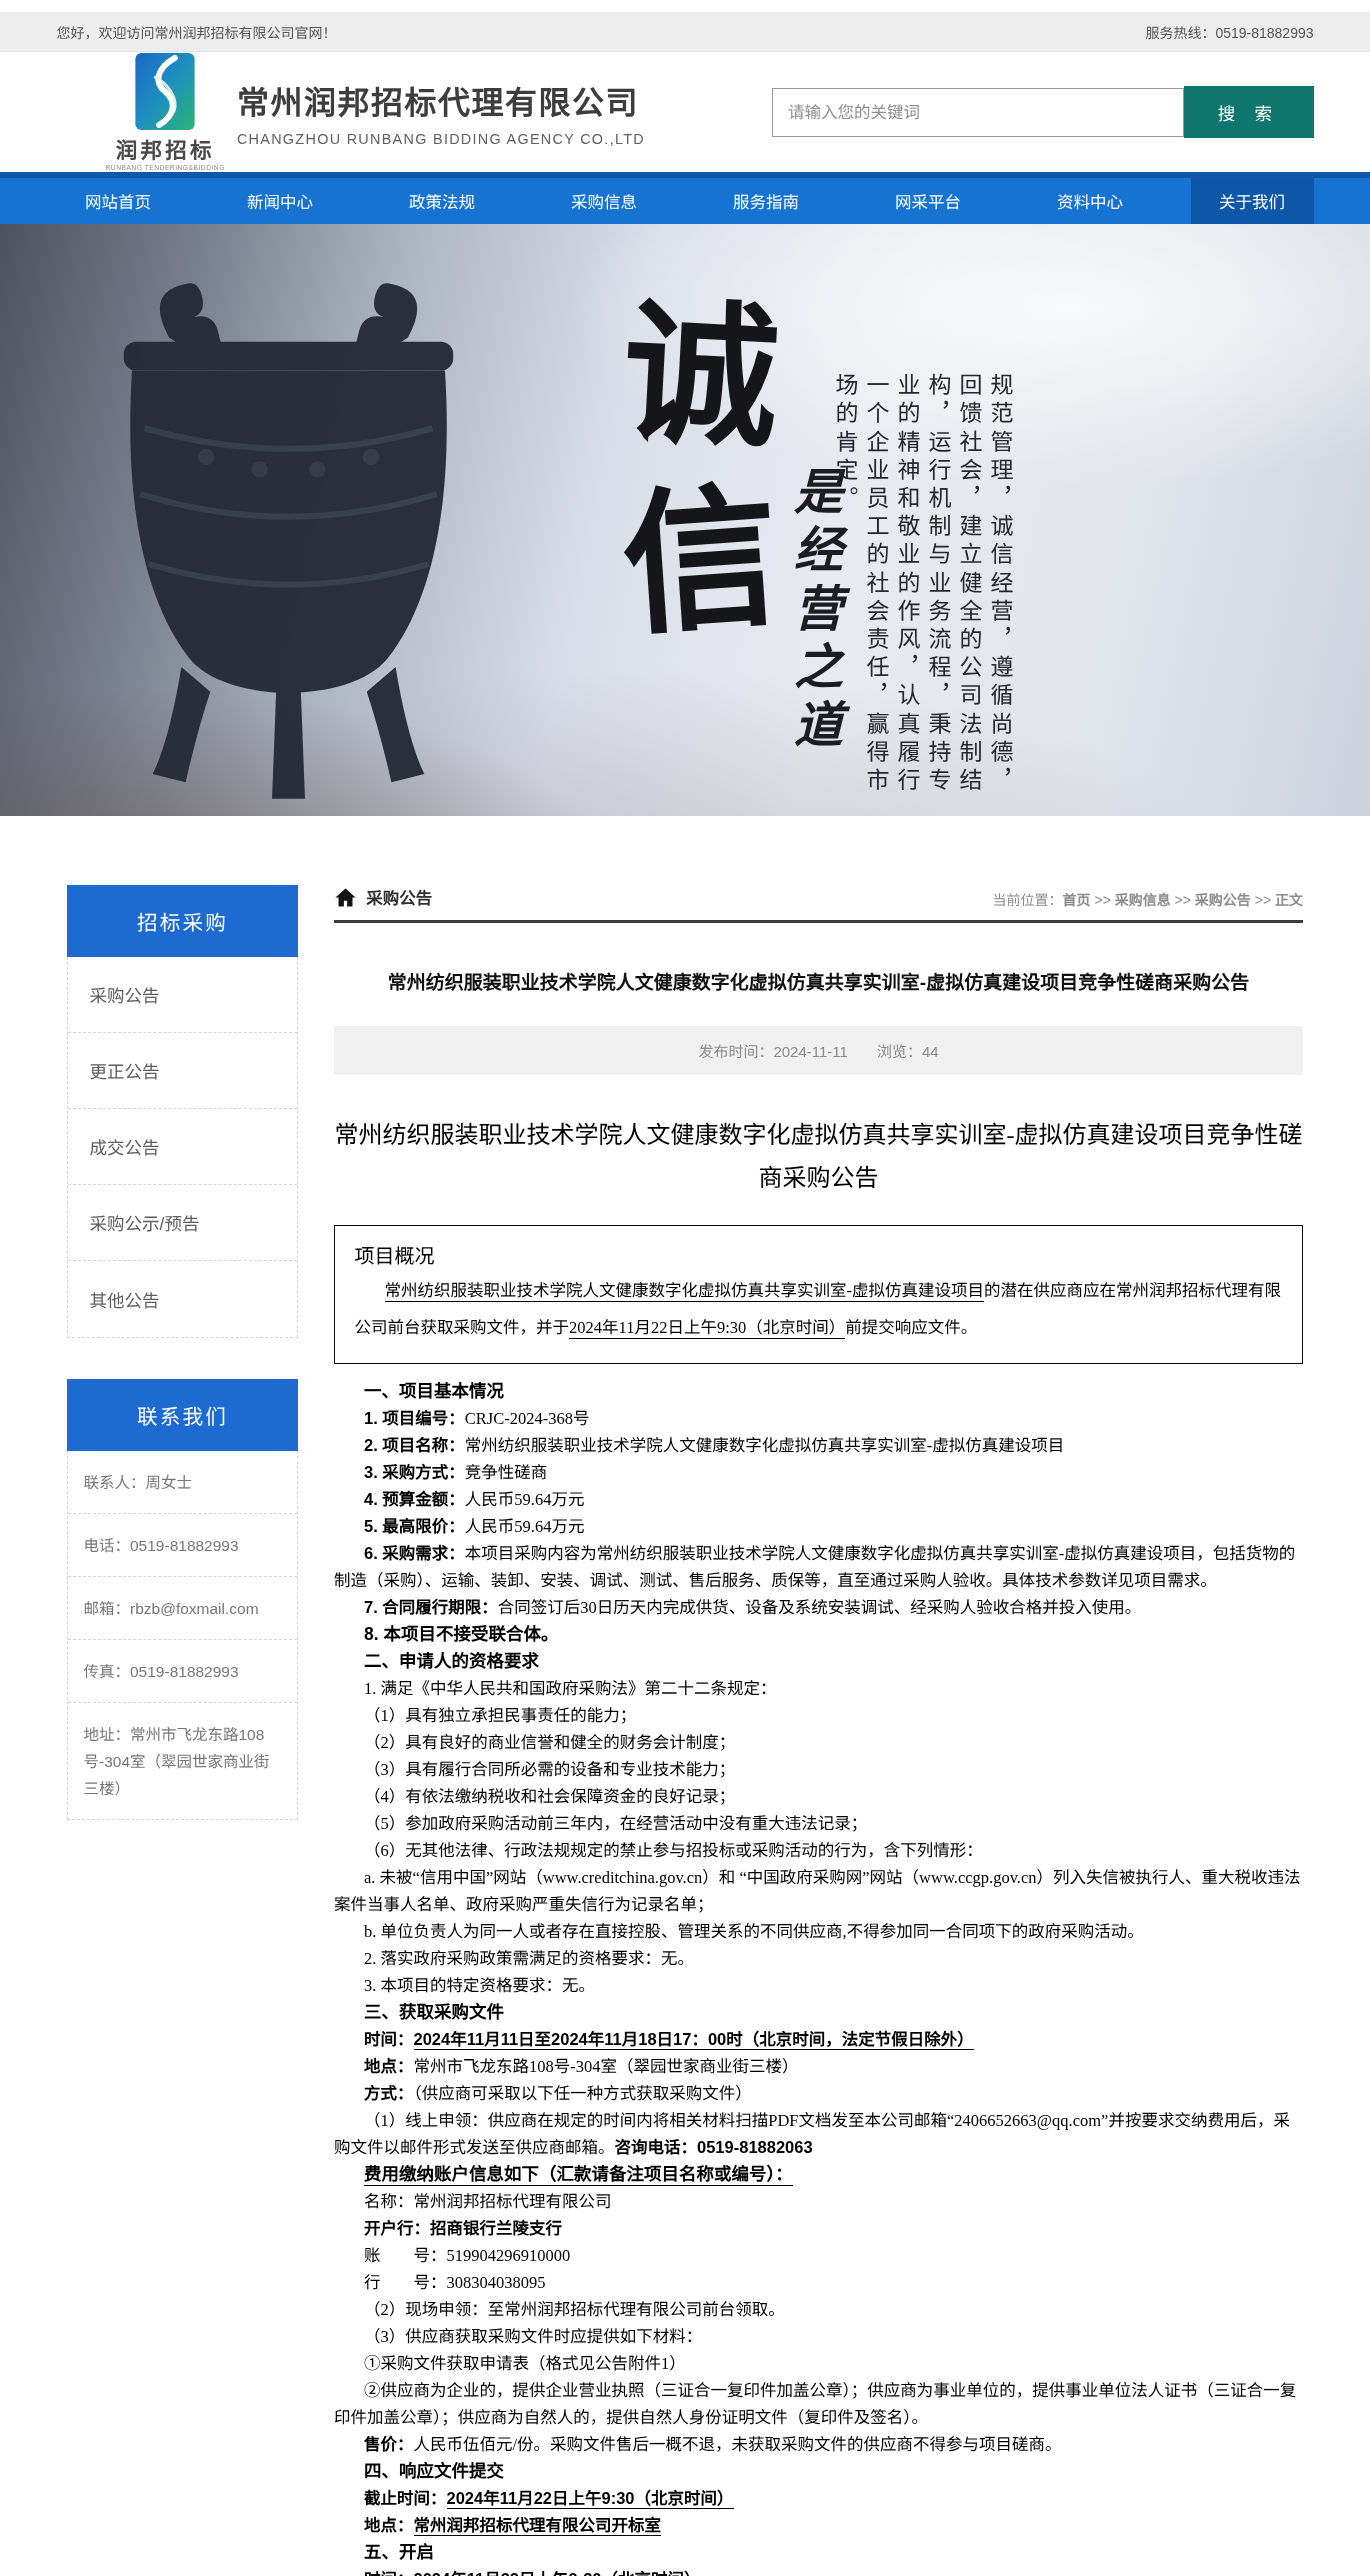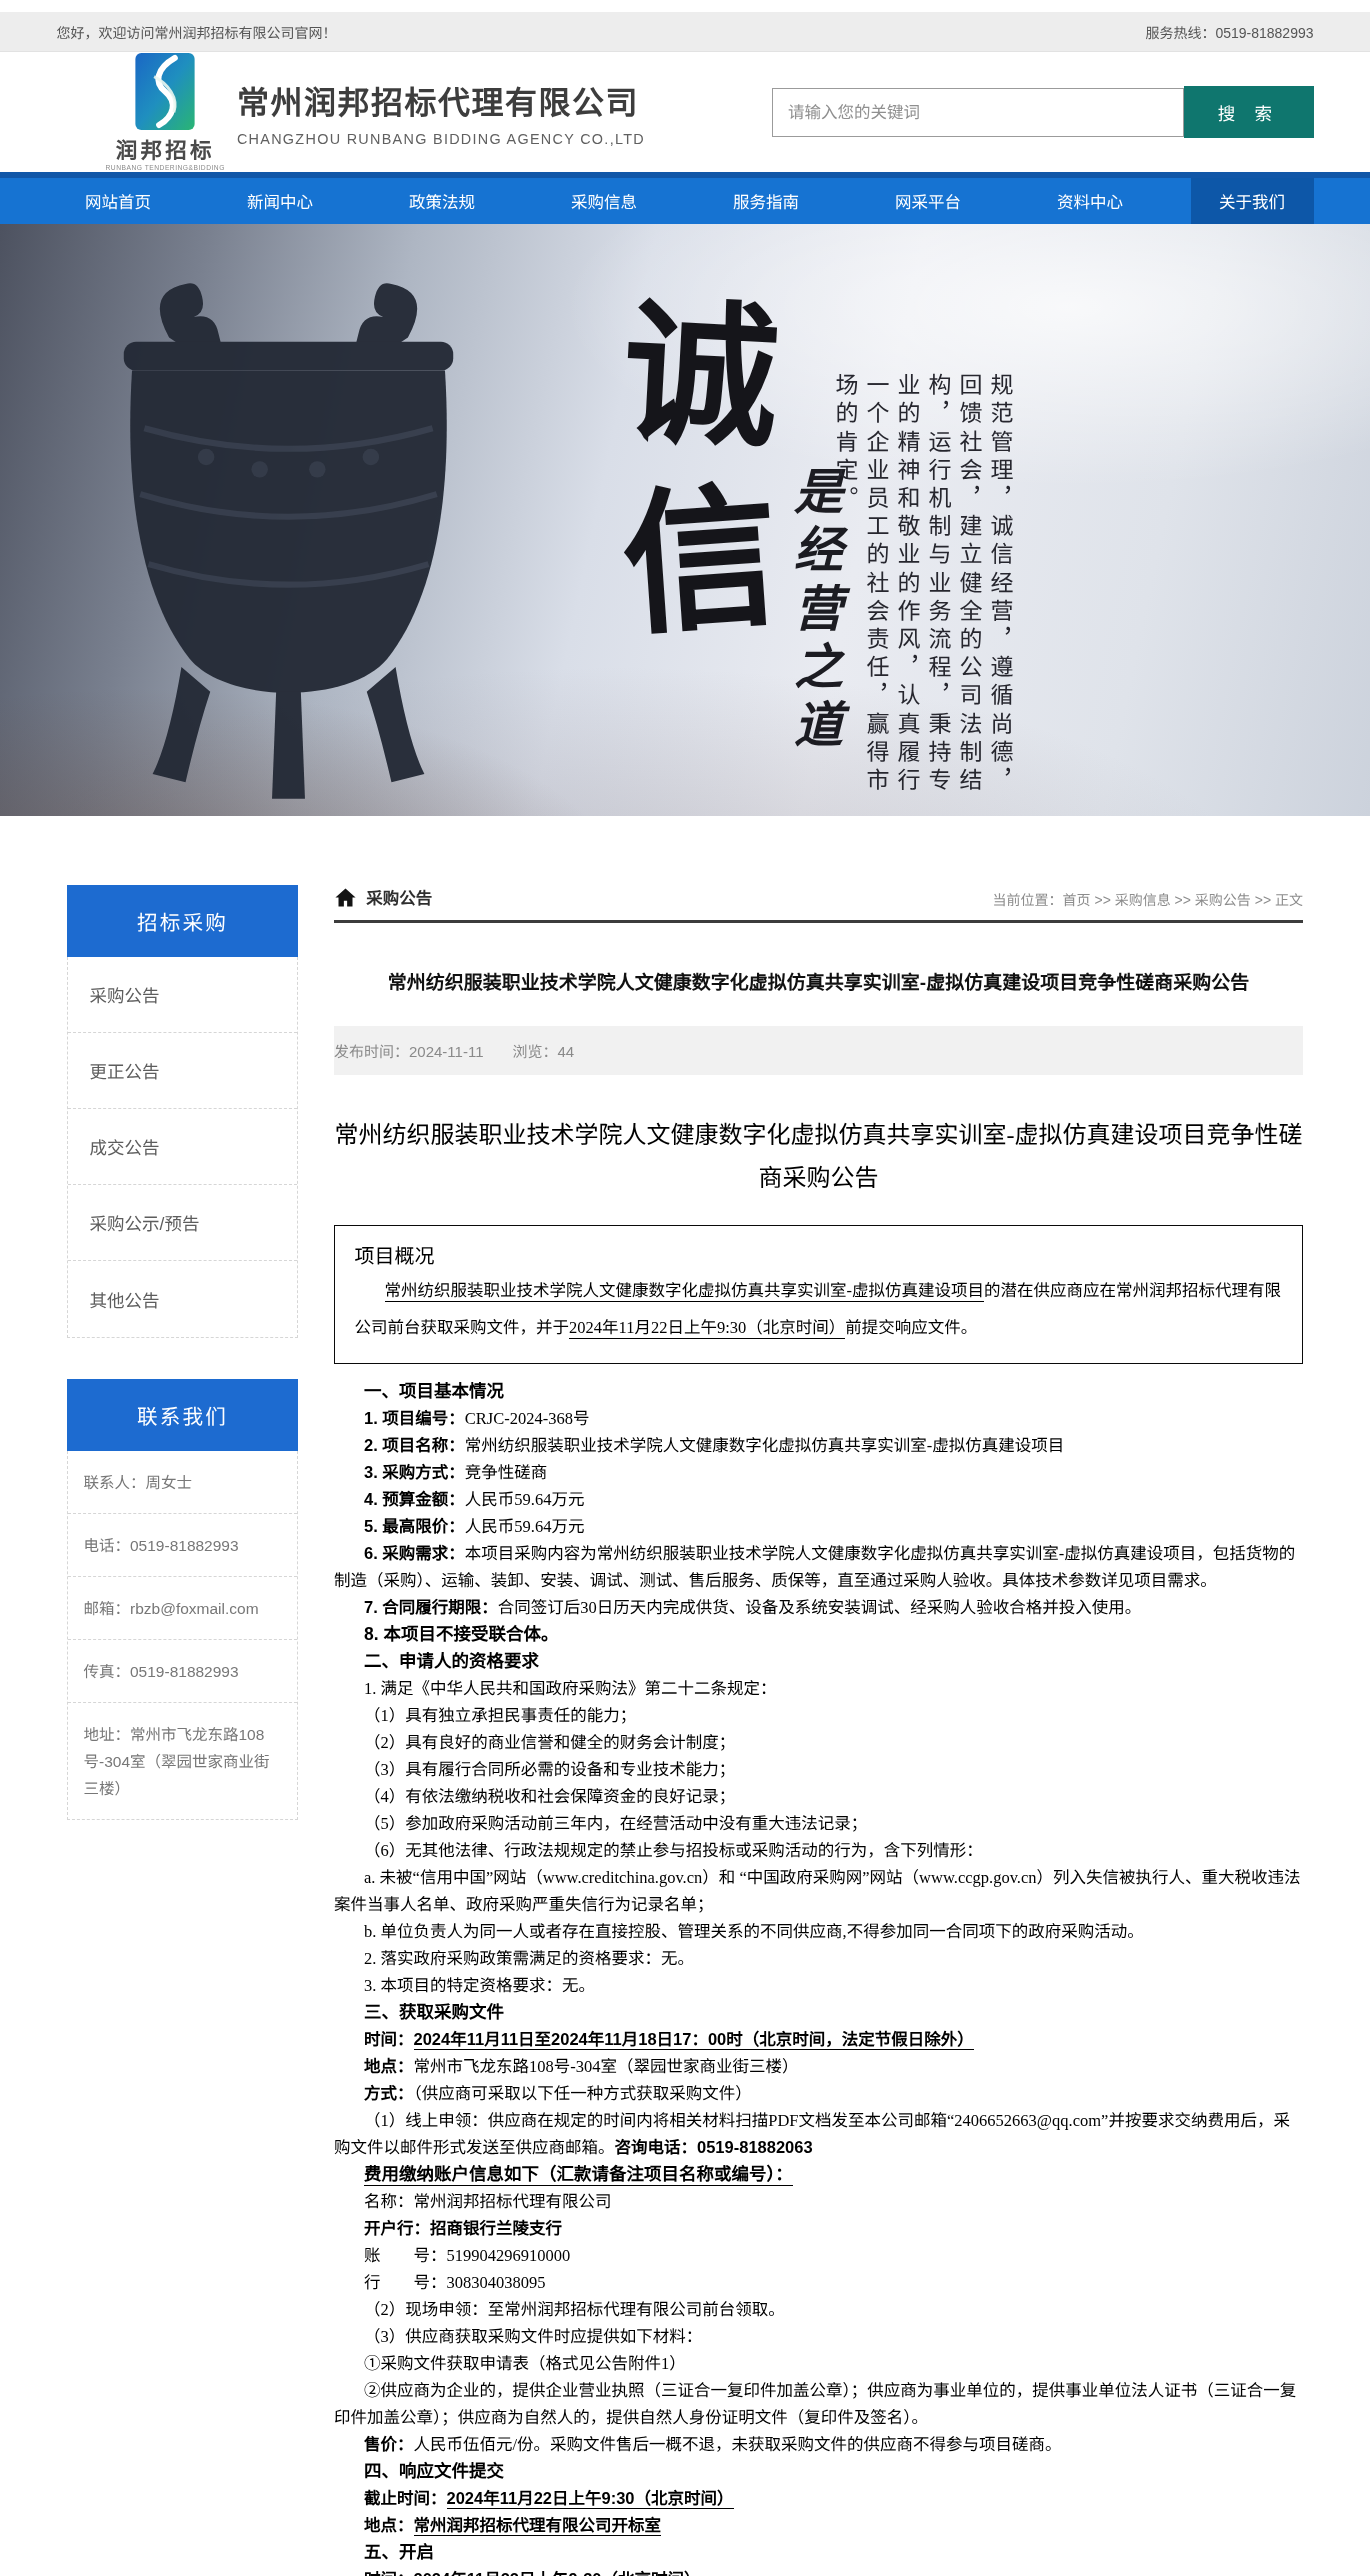--- a/index.html
+++ b/index.html
@@ -70,25 +70,25 @@
   .side-gap { height:41px; }
   .contact-item { padding:17.5px 15.5px; font-size:15.5px; color:#777; line-height:27px; border-bottom:1px dashed #d6d6d6; }
   .contact-item:last-child { border-bottom:none; }
 
   
   .sec-head { display:flex; align-items:flex-end; justify-content:space-between; padding-bottom:11.3px; }
   .sec-head .left { display:flex; align-items:center; }
   .sec-head .home { width:23px; height:23px; margin-right:9.3px; }
   .sec-head .label { font-size:16.5px; color:#2f2f2f; font-weight:600; }
   .crumb { font-size:14px; color:#8c8c8c; }
-  .crumb span[data-name="breadcrumb-link"] { cursor:pointer; }
+  .crumb span[data-name="breadcrumb-link"] { cursor:pointer;font-weight:bold; }
   .rule { height:3.1px; background:#3c3c3c; }
 
   .page-title { margin-top:44px; text-align:center; font-size:19px; font-weight:700; color:#111; }
-  .meta-bar { margin-top:32px; height:49px; background:#f1f1f1; display:flex; align-items:center; justify-content:flex-start; font-size:15px; color:#8a8a8a; }
+  .meta-bar { margin-top:32px; height:49px; background:#f1f1f1; display:flex; align-items:center; justify-content:center; font-size:15px; color:#8a8a8a; }
   .meta-bar .gap { display:inline-block; width:29px; }
 
   .article { font-family:"Liberation Serif","DejaVu Serif",serif; color:#000; }
   .article-title { margin-top:39px; text-align:center; font-size:24px; line-height:43px; font-weight:400; }
   .obox { margin-top:25px; border:1.5px solid #0a0a0a; padding:13.4px 19.6px 17.5px; }
   .obox .otitle { font-size:20px; line-height:32px; }
   .obox .opara { font-size:16.5px; line-height:37px; text-indent:30px; }
   .article-body { margin-top:13.4px; }
   .ap { font-size:16.5px; line-height:27px; text-indent:30px; margin:0; }
   .ap .b { font-weight:700; font-family:"Liberation Sans","DejaVu Sans",sans-serif; }

